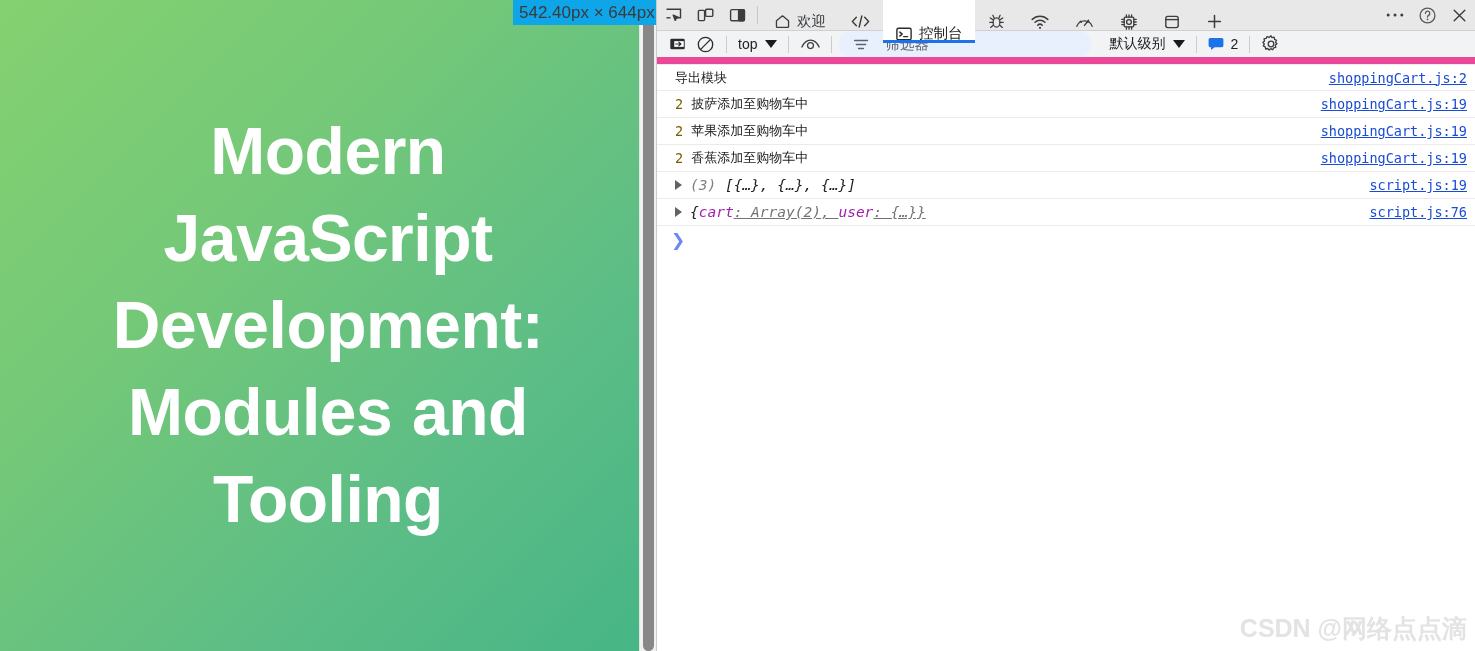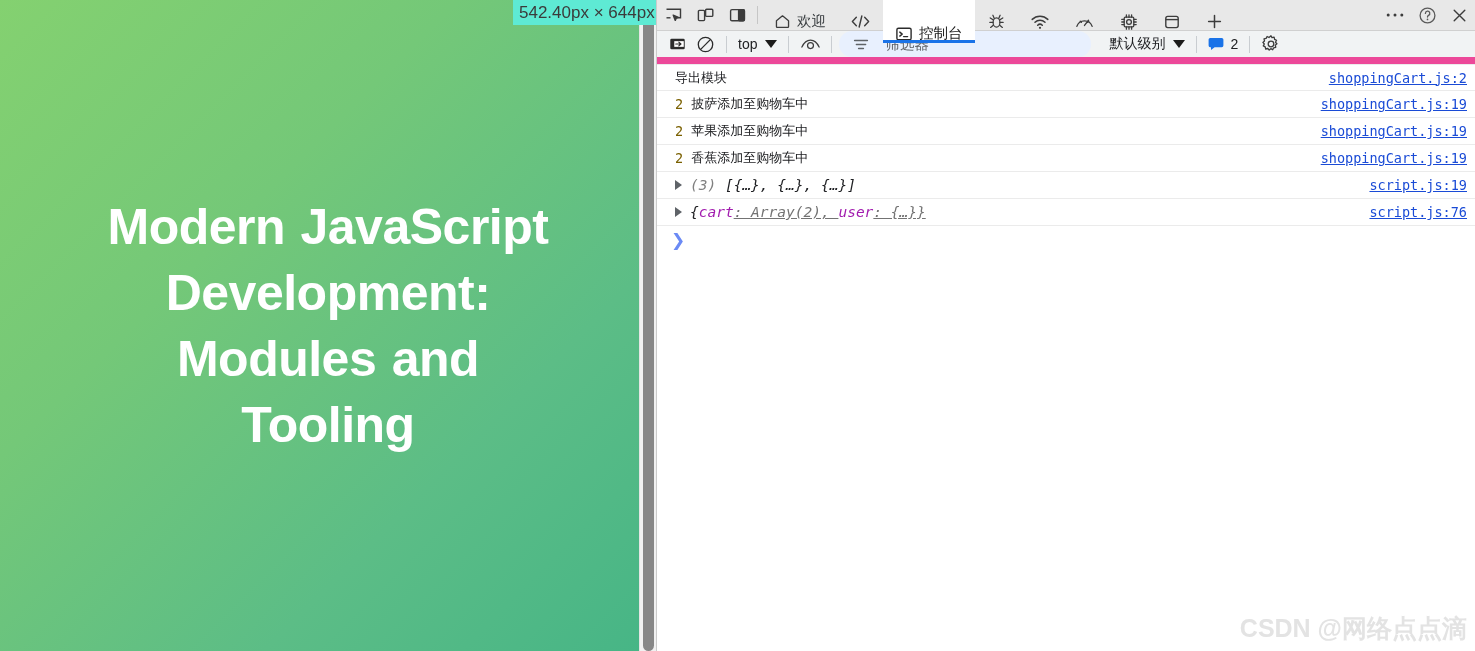--- a/index.html
+++ b/index.html
@@ -19,33 +19,33 @@
     overflow: hidden;
   }
   #hero {
     position: absolute; left: 0; top: 0;
     width: 656px; height: 651px;
     background: linear-gradient(135deg, #84d170 0%, #74c878 35%, #5cbd86 70%, #46b586 100%);
     display: flex; align-items: center; justify-content: center;
   }
   #hero-title {
     color: #ffffff;
-    font-size: 50px;
+    font-size: 66px;
     line-height: 1.32;
     font-weight: 700;
     text-align: center;
     width: 470px;
     letter-spacing: -0.5px;
     word-spacing: 2px;
   }
   
   #size-badge {
     position: absolute; left: 513px; top: 0px;
     height: 25px;
-    background: #5eead4;
+    background: #0ea5e9;
     color: #3b3b3b;
     font-size: 17px;
     line-height: 25px;
     padding: 0 6px 0 6px;
     white-space: nowrap;
     z-index: 6;
     font-family: "Liberation Sans", sans-serif;
   }
   
   #page-scrollbar {

